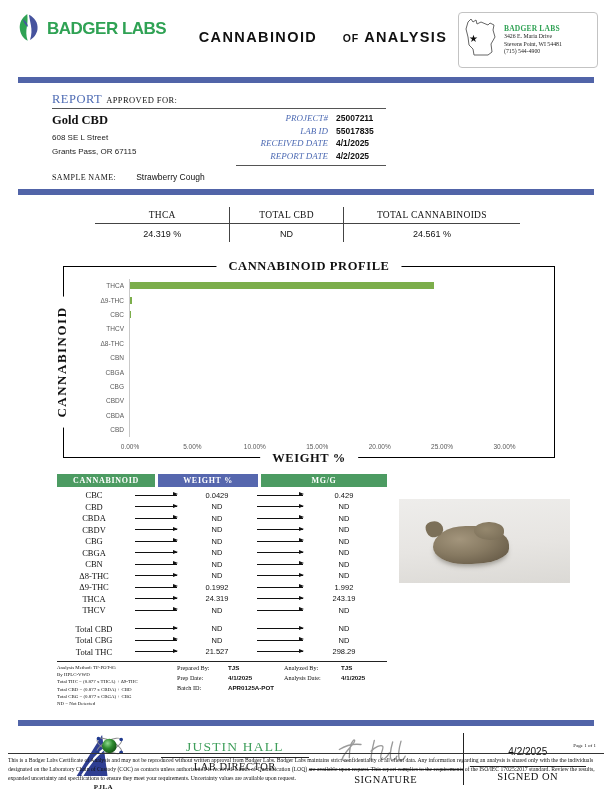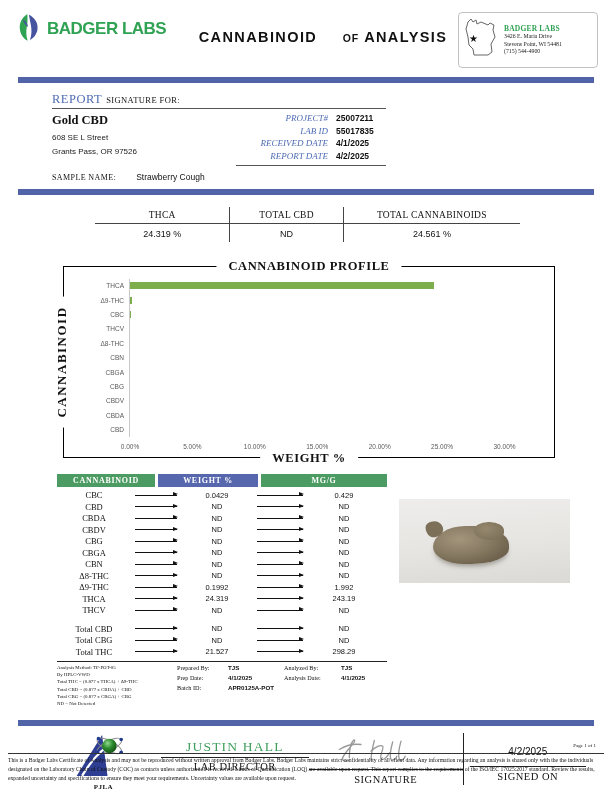--- a/index.html
+++ b/index.html
@@ -155,27 +155,27 @@
         <div class="addr-line">(715) 544-4900</div>
       </div>
     </div>
   </div>
 
   <div class="divider d1"></div>
 
   <div class="report">
     <div class="rep-head">
       <span class="big">REPORT</span>
-      <span class="small">SIGNATURE FOR:</span>
+      <span class="small">APPROVED FOR:</span>
     </div>
     <div class="rep-body">
       <div>
         <div class="client-name">Gold CBD</div>
         <div class="client-line">608 SE L Street</div>
-        <div class="client-line">Grants Pass, OR 97526</div>
+        <div class="client-line">Grants Pass, OR 67115</div>
       </div>
       <div class="meta">
           <div class="meta-label">PROJECT#</div>
           <div class="meta-value">25007211</div>
           <div class="meta-label">LAB ID</div>
           <div class="meta-value">55017835</div>
           <div class="meta-label">RECEIVED DATE</div>
           <div class="meta-value">4/1/2025</div>
           <div class="meta-label">REPORT DATE</div>
           <div class="meta-value">4/2/2025</div>

